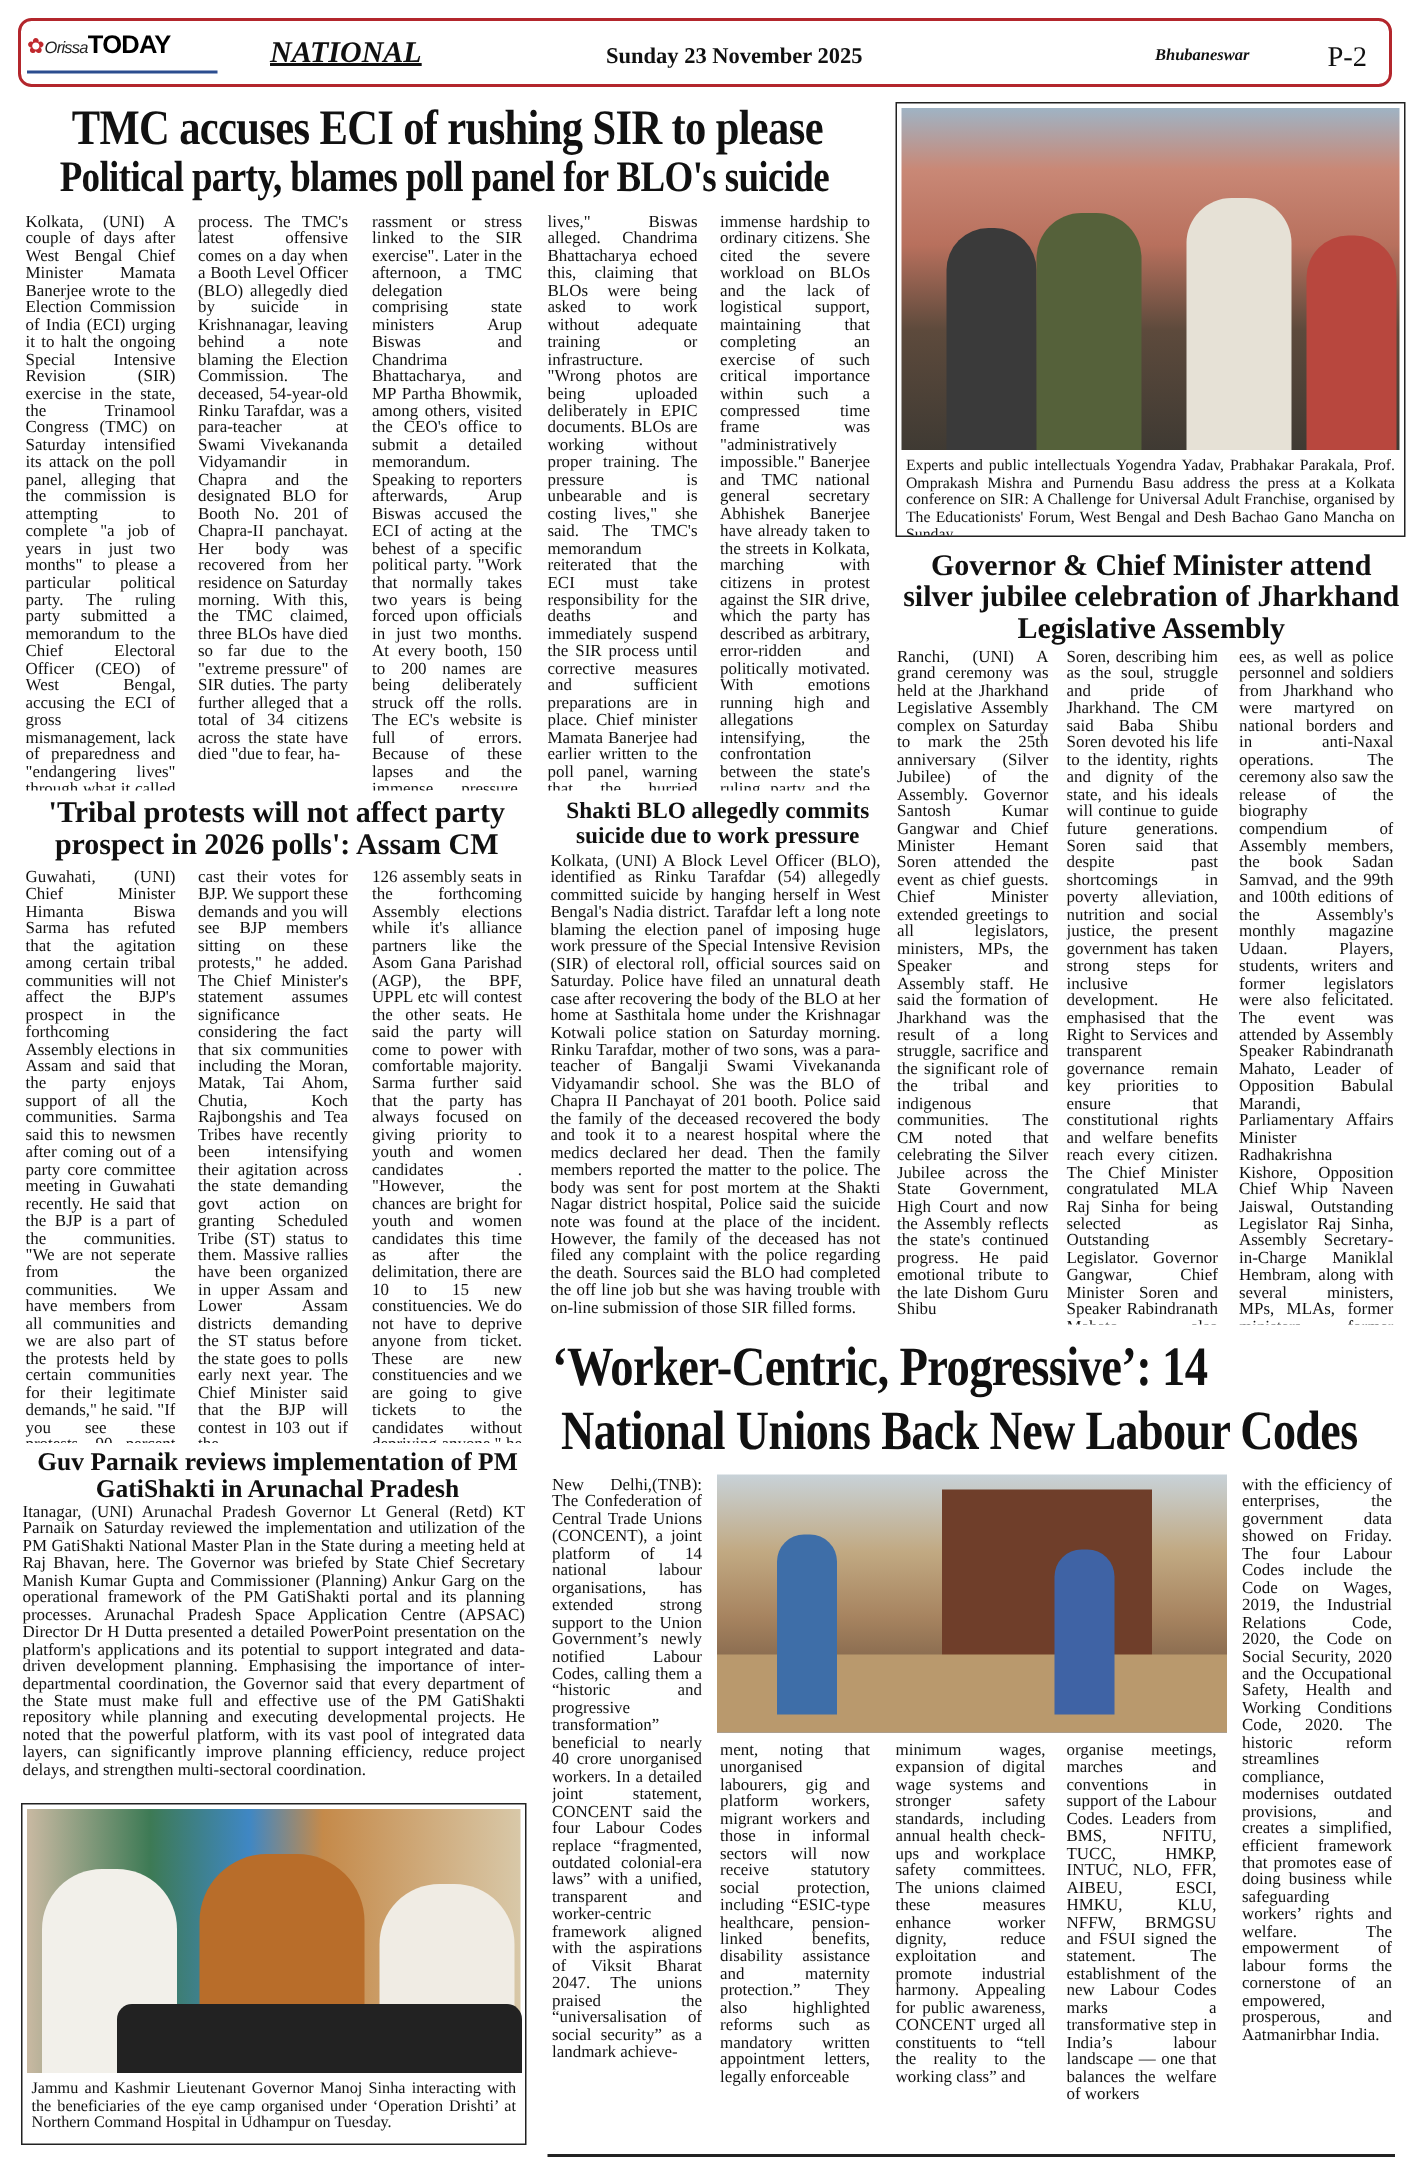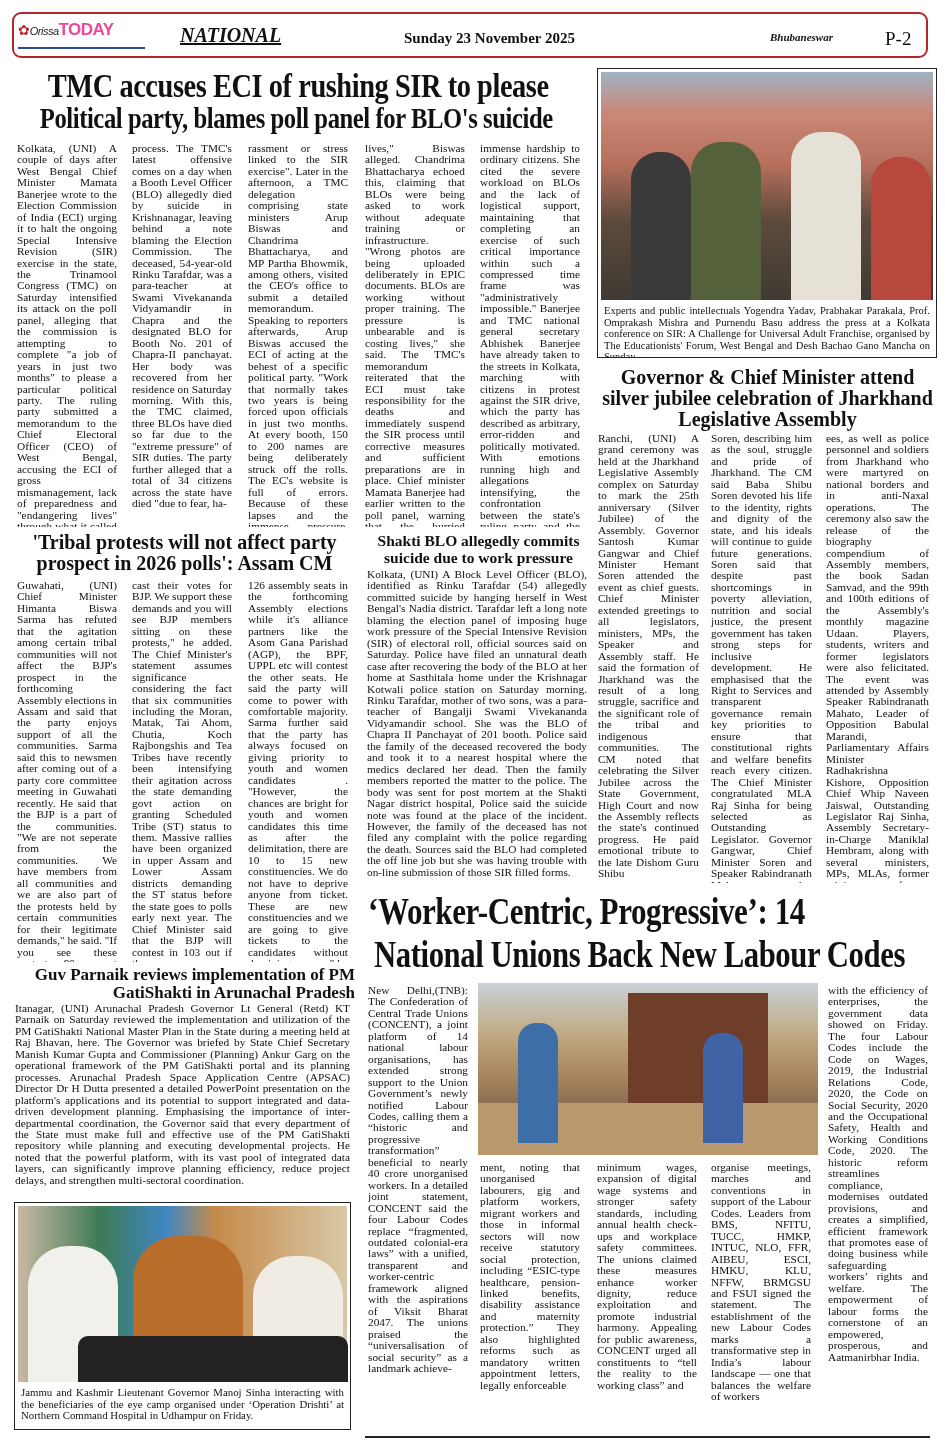--- a/index.html
+++ b/index.html
@@ -1,21 +1,21 @@
 <!DOCTYPE html>
 <html><head>
 <meta charset="utf-8">
 <style>
   html,body{margin:0;padding:0;background:#fff;}
   body{width:945px;height:1442px;position:relative;overflow:hidden;font-family:"Liberation Serif",serif;color:#111;}
   .abs{position:absolute;}
   .masthead{left:12px;top:12px;width:916px;height:46px;border:2px solid #b3262c;border-radius:9px;box-sizing:border-box;}
   .logo{left:10px;top:20px;width:70px;height:30px;}
   .logo .o{font-family:"Liberation Sans",sans-serif;font-style:italic;font-size:11px;color:#222;letter-spacing:-0.5px;}
-  .logo .t{font-family:"Liberation Sans",sans-serif;font-weight:bold;font-size:17px;color:#ec4899;letter-spacing:-0.5px;}
+  .logo .t{font-family:"Liberation Sans",sans-serif;font-weight:bold;font-size:17px;color:#000000;letter-spacing:-0.5px;}
   .logo .bar{position:absolute;left:0;top:26px;width:70px;height:2px;background:#2b4d8f;}
   .logo .mark{color:#c0282d;font-size:14px;}
   .section{left:180px;top:24px;font-style:italic;font-weight:bold;font-size:20px;text-decoration:underline;}
   .date{left:404px;top:30px;font-weight:bold;font-size:15px;}
   .city{left:770px;top:31px;font-weight:bold;font-size:11px;font-style:italic;}
   .page{left:885px;top:28px;font-size:19px;}
   .headline{font-family:"Liberation Serif",serif;font-weight:bold;text-align:center;line-height:1;}
   .h1{left:8px;top:70px;width:580px;font-size:33px;transform:scaleX(0.86);transform-origin:left top;width:675px;letter-spacing:-0.5px;}
   .h1b{left:20px;top:104px;width:650px;font-size:29px;transform:scaleX(0.85);transform-origin:left top;letter-spacing:-0.5px;}
   .col{font-size:11.3px;line-height:11.45px;text-align:justify;hyphens:auto;overflow:hidden;}
@@ -60,31 +60,31 @@
 <div class="abs col" style="left:826px;top:433px;width:103px;height:450px;">ees, as well as police personnel and soldiers from Jharkhand who were martyred on national borders and in anti-Naxal operations. The ceremony also saw the release of the biography compendium of Assembly members, the book Sadan Samvad, and the 99th and 100th editions of the Assembly's monthly magazine Udaan. Players, students, writers and former legislators were also felicitated. The event was attended by Assembly Speaker Rabindranath Mahato, Leader of Opposition Babulal Marandi, Parliamentary Affairs Minister Radhakrishna Kishore, Opposition Chief Whip Naveen Jaiswal, Outstanding Legislator Raj Sinha, Assembly Secretary-in-Charge Maniklal Hembram, along with several ministers, MPs, MLAs, former ministers, former legislators and Assembly officials.</div>
 
 <div class="abs headline" style="left:22px;top:532px;width:325px;font-size:20px;line-height:21px;">'Tribal protests will not affect party prospect in 2026 polls': Assam CM</div>
 <div class="abs col" style="left:17px;top:580px;width:100px;height:382px;">Guwahati, (UNI) Chief Minister Himanta Biswa Sarma has refuted that the agitation among certain tribal communities will not affect the BJP's prospect in the forthcoming Assembly elections in Assam and said that the party enjoys support of all the communities. Sarma said this to newsmen after coming out of a party core committee meeting in Guwahati recently. He said that the BJP is a part of the communities. "We are not seperate from the communities. We have members from all communities and we are also part of the protests held by certain communities for their legitimate demands," he said. "If you see these protests, 90 percent of protesters are those people who have</div>
 <div class="abs col" style="left:132px;top:580px;width:100px;height:382px;">cast their votes for BJP. We support these demands and you will see BJP members sitting on these protests," he added. The Chief Minister's statement assumes significance considering the fact that six communities including the Moran, Matak, Tai Ahom, Chutia, Koch Rajbongshis and Tea Tribes have recently been intensifying their agitation across the state demanding govt action on granting Scheduled Tribe (ST) status to them. Massive rallies have been organized in upper Assam and Lower Assam districts demanding the ST status before the state goes to polls early next year. The Chief Minister said that the BJP will contest in 103 out if the</div>
 <div class="abs col" style="left:248px;top:580px;width:100px;height:382px;">126 assembly seats in the forthcoming Assembly elections while it's alliance partners like the Asom Gana Parishad (AGP), the BPF, UPPL etc will contest the other seats. He said the party will come to power with comfortable majority. Sarma further said that the party has always focused on giving priority to youth and women candidates . "However, the chances are bright for youth and women candidates this time as after the delimitation, there are 10 to 15 new constituencies. We do not have to deprive anyone from ticket. These are new constituencies and we are going to give tickets to the candidates without depriving anyone," he said.</div>
 
 <div class="abs headline" style="left:366px;top:532px;width:225px;font-size:15.5px;line-height:17px;">Shakti BLO allegedly commits suicide due to work pressure</div>
 <div class="abs col" style="left:367px;top:569px;width:220px;height:318px;">Kolkata, (UNI) A Block Level Officer (BLO), identified as Rinku Tarafdar (54) allegedly committed suicide by hanging herself in West Bengal's Nadia district. Tarafdar left a long note blaming the election panel of imposing huge work pressure of the Special Intensive Revision (SIR) of electoral roll, official sources said on Saturday. Police have filed an unnatural death case after recovering the body of the BLO at her home at Sasthitala home under the Krishnagar Kotwali police station on Saturday morning. Rinku Tarafdar, mother of two sons, was a para-teacher of Bangalji Swami Vivekananda Vidyamandir school. She was the BLO of Chapra II Panchayat of 201 booth. Police said the family of the deceased recovered the body and took it to a nearest hospital where the medics declared her dead. Then the family members reported the matter to the police. The body was sent for post mortem at the Shakti Nagar district hospital, Police said the suicide note was found at the place of the incident. However, the family of the deceased has not filed any complaint with the police regarding the death. Sources said the BLO had completed the off line job but she was having trouble with on-line submission of those SIR filled forms.</div>
 
-<div class="abs headline" style="left:15px;top:966px;width:340px;font-size:17px;line-height:18px;text-align:right;">Guv Parnaik reviews implementation of PM GatiShakti in Arunachal Pradesh</div>
+<div class="abs headline" style="left:15px;top:966px;width:340px;font-size:17px;line-height:18px;">Guv Parnaik reviews implementation of PM GatiShakti in Arunachal Pradesh</div>
 <div class="abs col" style="left:15px;top:1003px;width:335px;height:195px;">Itanagar, (UNI) Arunachal Pradesh Governor Lt General (Retd) KT Parnaik on Saturday reviewed the implementation and utilization of the PM GatiShakti National Master Plan in the State during a meeting held at Raj Bhavan, here. The Governor was briefed by State Chief Secretary Manish Kumar Gupta and Commissioner (Planning) Ankur Garg on the operational framework of the PM GatiShakti portal and its planning processes. Arunachal Pradesh Space Application Centre (APSAC) Director Dr H Dutta presented a detailed PowerPoint presentation on the platform's applications and its potential to support integrated and data-driven development planning. Emphasising the importance of inter-departmental coordination, the Governor said that every department of the State must make full and effective use of the PM GatiShakti repository while planning and executing developmental projects. He noted that the powerful platform, with its vast pool of integrated data layers, can significantly improve planning efficiency, reduce project delays, and strengthen multi-sectoral coordination.</div>
 
 <div class="abs photo" style="left:14px;top:1202px;width:337px;height:228px;">
   <div style="margin:3px;height:176px;background:linear-gradient(90deg,#c9b9a2 0%,#3d7a55 25%,#3f87c4 45%,#c58a4a 60%,#d8c8a8 100%);position:relative;">
     <div style="position:absolute;left:10px;top:40px;width:90px;height:136px;background:#f2f0ea;border-radius:40px 40px 0 0;"></div>
     <div style="position:absolute;left:115px;top:30px;width:110px;height:146px;background:#b86d2a;border-radius:45px 45px 0 0;"></div>
     <div style="position:absolute;left:235px;top:50px;width:90px;height:126px;background:#f0ece4;border-radius:40px 40px 0 0;"></div>
     <div style="position:absolute;left:60px;top:130px;width:270px;height:46px;background:#222;border-radius:10px 10px 0 0;"></div>
   </div>
-  <div class="cap" style="font-size:10.8px;">Jammu and Kashmir Lieutenant Governor Manoj Sinha interacting with the beneficiaries of the eye camp organised under ‘Operation Drishti’ at Northern Command Hospital in Udhampur on Friday.</div>
+  <div class="cap" style="font-size:10.8px;">Jammu and Kashmir Lieutenant Governor Manoj Sinha interacting with the beneficiaries of the eye camp organised under ‘Operation Drishti’ at Northern Command Hospital in Udhampur on Tuesday.</div>
 </div>
 
 <div class="abs headline" style="left:368px;top:893px;width:660px;font-size:37px;transform:scaleX(0.84);transform-origin:left top;text-align:left;letter-spacing:-0.5px;">‘Worker-Centric, Progressive’: 14</div>
 <div class="abs headline" style="left:374px;top:936px;width:660px;font-size:37px;transform:scaleX(0.83);transform-origin:left top;text-align:left;letter-spacing:-0.5px;">National Unions Back New Labour Codes</div>
 <div class="abs col" style="left:368px;top:985px;width:100px;height:448px;">New Delhi,(TNB): The Confederation of Central Trade Unions (CONCENT), a joint platform of 14 national labour organisations, has extended strong support to the Union Government’s newly notified Labour Codes, calling them a “historic and progressive transformation” beneficial to nearly 40 crore unorganised workers. In a detailed joint statement, CONCENT said the four Labour Codes replace “fragmented, outdated colonial-era laws” with a unified, transparent and worker-centric framework aligned with the aspirations of Viksit Bharat 2047. The unions praised the “universalisation of social security” as a landmark achieve-</div>
 <div class="abs" style="left:478px;top:983px;width:340px;height:172px;background:linear-gradient(180deg,#c8d2d8 0%,#c1a982 30%,#a78460 55%,#7a5f47 80%,#544232 100%);overflow:hidden;">
   <div style="position:absolute;left:150px;top:10px;width:140px;height:120px;background:#6f3e2a;"></div>
   <div style="position:absolute;left:0;top:120px;width:340px;height:52px;background:#b9996d;"></div>
   <div style="position:absolute;left:40px;top:40px;width:40px;height:120px;background:#3e6ea8;border-radius:18px 18px 0 0;"></div>
   <div style="position:absolute;left:225px;top:50px;width:40px;height:110px;background:#3f63a5;border-radius:18px 18px 0 0;"></div>

